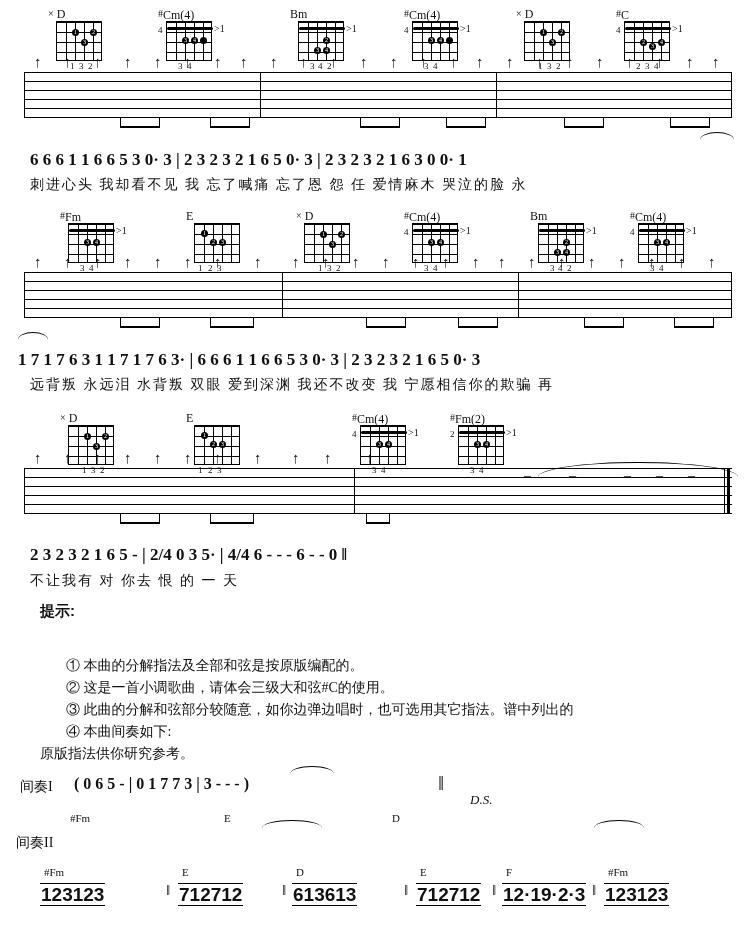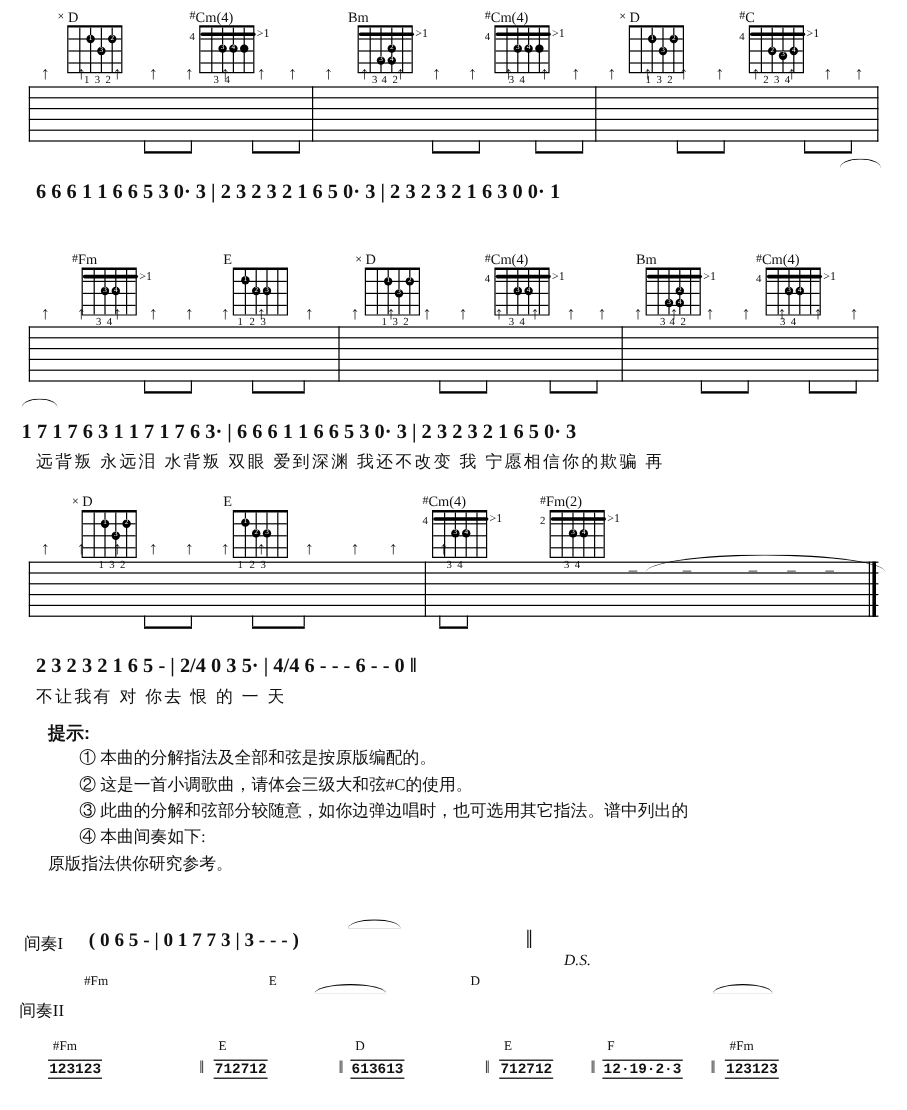--- a/index.html
+++ b/index.html
@@ -36,21 +36,21 @@
 
   
   .notes{position:absolute;font-family:"Liberation Serif",serif;font-size:14px;line-height:22px;}
   .tips-title{position:absolute;font-weight:bold;font-size:15px;font-family:"Liberation Sans",sans-serif;}
 
   .interlude{position:absolute;font-family:"Liberation Serif",serif;font-size:14px;white-space:nowrap;}
   .interludeNum{position:absolute;font-family:"Liberation Serif",serif;font-size:16px;font-weight:bold;white-space:nowrap;}
   .smallchord{position:absolute;font-size:11px;}
   .ds{position:absolute;font-style:italic;font-size:13px;}
 
-  .tabbox{position:absolute;font-family:Liberation Mono, monospace;font-weight:bold;font-size:12px;}
+  .tabbox{position:absolute;font-family:Liberation Sans, sans-serif;font-weight:bold;font-size:19px;}
   .tabbox .inner{border-bottom:1px solid #000;border-top:1px solid #000;padding:0 1px;}
   .sep{position:absolute;font-size:15px;}
   .slur{position:absolute;border-top:1px solid #000;border-radius:50%/100% 100% 0 0;height:7px;}
 </style>
 </head>
 <body>
 
 <div class="sheet">
 
   <div class="chord" style="left:48px;top:8px;">
@@ -241,20 +241,23 @@
     <div class="stem" style="left:540px;top:45px;height:9px;"></div>
       <div class="stem" style="left:579px;top:45px;height:9px;"></div>
     <div class="beam" style="left:646px;top:54px;width:40px;"></div>
     <div class="stem" style="left:646px;top:45px;height:9px;"></div>
       <div class="stem" style="left:685px;top:45px;height:9px;"></div>
   </div>
   <div class="slur" style="left:700px;top:132px;width:34px;"></div>
 
   <div class="numrow" style="left:30px;top:150px;">
     <span>6 6 6 1  1 6 6 5  3 0· 3 | 2 3 2 3  2 1 6 5  0· 3 | 2 3 2 3  2 1 6 3  0 0· 1</span>
+  </div>
+  <div class="lyricrow" style="left:30px;top:176px;letter-spacing:2px;">
+    <span>刺进心头 我却看不见 我   忘了喊痛 忘了恩 怨    任  爱情麻木 哭泣的脸     永</span>
   </div>
 
   <div class="chord" style="left:60px;top:210px;">
     <div class="cname"><span class="sharp">#</span>Fm</div>
     <div class="grid">
       <div class="v" style="left:9px"></div>
         <div class="v" style="left:18px"></div>
         <div class="v" style="left:27px"></div>
         <div class="v" style="left:36px"></div>
       <div class="h" style="top:9px"></div>
@@ -561,21 +564,21 @@
   <div class="slur" style="left:538px;top:462px;width:200px;height:14px;"></div>
 
   <div class="numrow" style="left:30px;top:545px;">
     <span>2 3 2 3  2 1 6   5   -  | 2/4 0  3 5·  | 4/4 6 - - -  6 - - 0 ‖</span>
   </div>
   <div class="lyricrow" style="left:30px;top:572px;letter-spacing:2px;">
     <span>不让我有 对 你去 恨          的 一     天</span>
   </div>
 
   <div class="tips-title" style="left:40px;top:602px;">提示:</div>
-  <div class="notes" style="left:66px;top:622px;width:660px;">
+  <div class="notes" style="left:66px;top:655px;width:660px;">
     <div>① 本曲的分解指法及全部和弦是按原版编配的。</div>
     <div>② 这是一首小调歌曲，请体会三级大和弦#C的使用。</div>
     <div>③ 此曲的分解和弦部分较随意，如你边弹边唱时，也可选用其它指法。谱中列出的</div>
     <div>④ 本曲间奏如下:</div>
     <div style="margin-left:-26px">原版指法供你研究参考。</div>
   </div>
 
   <div class="interlude" style="left:20px;top:778px;">间奏I</div>
   <div class="interludeNum" style="left:74px;top:775px;">( 0   6 5   -   |  0 1  7 7 3  |  3 - - - )</div>
   <div class="sep" style="left:438px;top:770px;font-size:22px;">‖</div>

